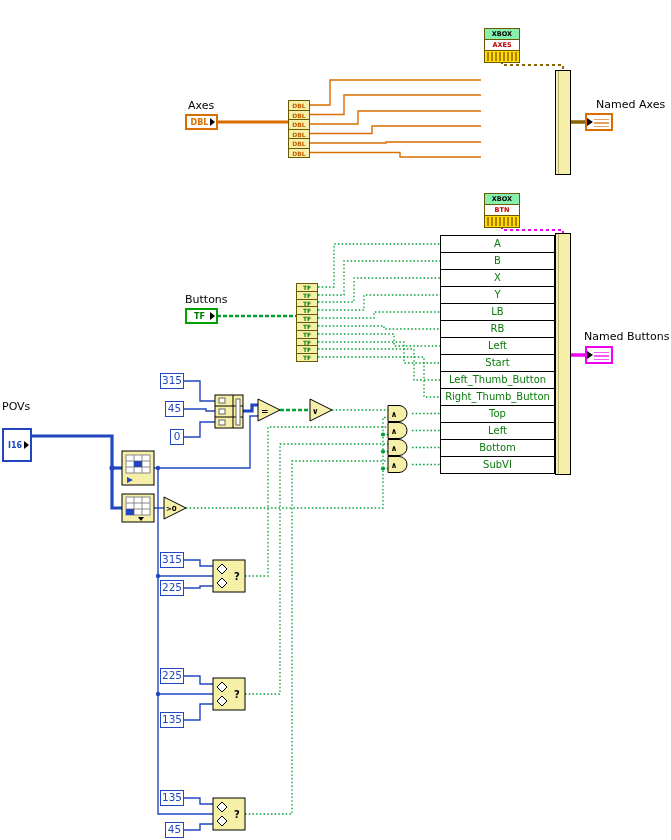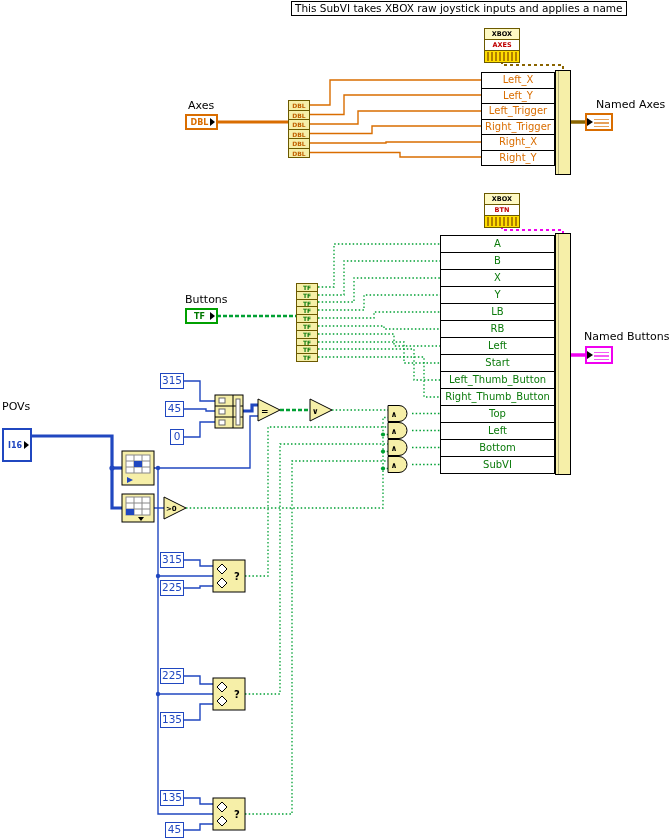--- a/index.html
+++ b/index.html
@@ -35,21 +35,21 @@
   .idx{position:absolute;border:1px solid #6B5900;background:#F6EFA8;z-index:3}
   .idx .irow{box-sizing:border-box;border-bottom:1px solid #6B5900;text-align:center;font-weight:bold}
   .idx .irow:last-child{border-bottom:none}
   .idx-axes{left:288px;top:100px;width:20px}
   .idx-axes .irow{height:9.5px;line-height:9px;font-size:6px;color:#C06000}
   .idx-axes .irow:last-child{height:8.5px}
   .idx-btn{left:296px;top:283px;width:20px}
   .idx-btn .irow{height:7.8px;line-height:7.2px;font-size:6px;color:#0B7A0B}
   .idx-btn .irow:last-child{height:7.2px}
   .typedef{position:absolute;width:34px;border:1px solid #6B5900;background:#FFDE00;z-index:3}
-  .typedef .t1{height:10px;background:#fef9c3;color:#000;font-size:6.5px;font-weight:bold;text-align:center;
+  .typedef .t1{height:10px;background:#86efac;color:#000;font-size:6.5px;font-weight:bold;text-align:center;
                line-height:10px;border-bottom:1px solid #6B5900}
   .typedef .t2{height:10px;background:#fff;color:#C00000;font-size:6.5px;font-weight:bold;text-align:center;
                line-height:10px;border-bottom:1px solid #6B5900}
   .typedef .t3{height:9px;margin:1px 2px 1px 2px;
                background:repeating-linear-gradient(90deg,#B08000 0 2px,#FFDE00 2px 4px)}
   .typedef-axes{left:484px;top:28px}
   .typedef-btn{left:484px;top:193px}
   .ind{position:absolute;width:28px;height:18px;box-sizing:border-box;background:#fff;z-index:3}
   .ind-axes{left:585px;top:113px;border:2px solid #D96D00;color:#D96D00}
   .ind-btn{left:585px;top:346px;border:2px solid #F000F0;color:#F000F0}
@@ -225,47 +225,38 @@
       <text x="237" y="698" font-size="10" font-weight="bold" text-anchor="middle" fill="#000">?</text>
     </g>
     <g>
       <rect x="213" y="798" width="32" height="32" fill="#F6EFA8" stroke="#000"></rect>
       <polygon points="222,802 227,807 222,812 217,807" fill="#fff" stroke="#000"></polygon>
       <polygon points="222,816 227,821 222,826 217,821" fill="#fff" stroke="#000"></polygon>
       <text x="237" y="818" font-size="10" font-weight="bold" text-anchor="middle" fill="#000">?</text>
     </g>
   </svg>
 
-  <div class="comment">This SubVI takes XBOX raw joystick inputs and applies a name</div>
 
   <div class="lbl" style="left:188px;top:99px">Axes</div>
   <div class="ctl ctl-axes">
     <span class="t">DBL</span>
     <span class="arw"></span>
   </div>
   <div class="idx idx-axes">
     <div class="irow">DBL</div>
     <div class="irow">DBL</div>
     <div class="irow">DBL</div>
     <div class="irow">DBL</div>
     <div class="irow">DBL</div>
     <div class="irow">DBL</div>
   </div>
   <div class="typedef typedef-axes">
     <div class="t1">XBOX</div>
     <div class="t2">AXES</div>
     <div class="t3"></div>
-  </div>
-  <div class="bundle axes-bundle">
-    <div class="row">Left_X</div>
-    <div class="row">Left_Y</div>
-    <div class="row">Left_Trigger</div>
-    <div class="row">Right_Trigger</div>
-    <div class="row">Right_X</div>
-    <div class="row">Right_Y</div>
   </div>
   <div class="bar bar-axes"></div>
   <div class="lbl" style="left:596px;top:98px">Named Axes</div>
   <div class="ind ind-axes">
     <span class="arw"></span>
     <span class="pat"></span>
   </div>
 
   <div class="lbl" style="left:185px;top:293px">Buttons</div>
   <div class="ctl ctl-btn">

